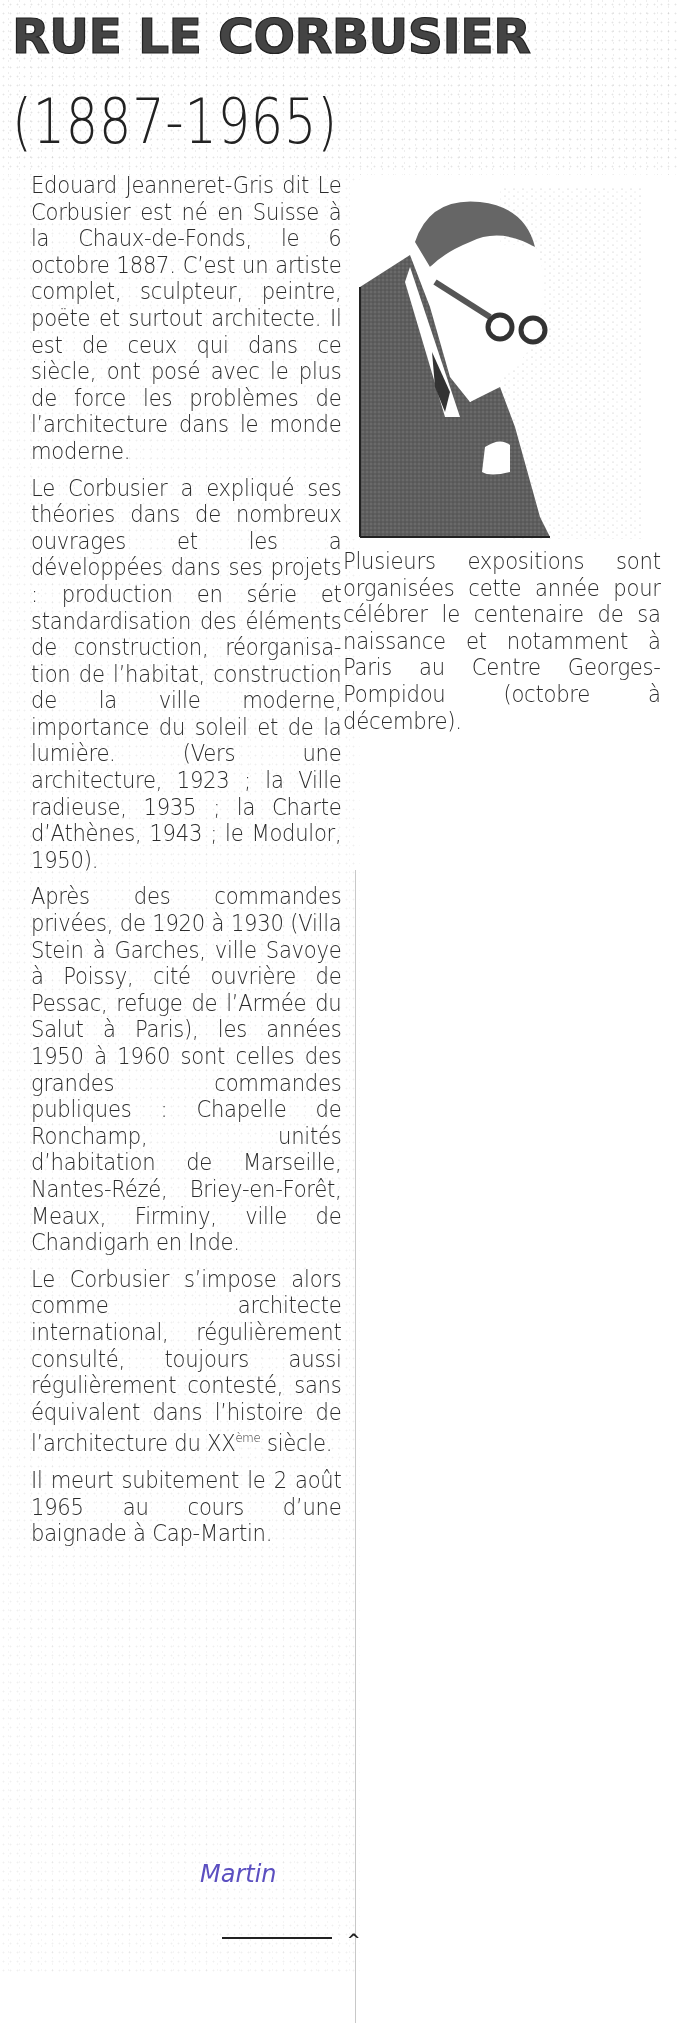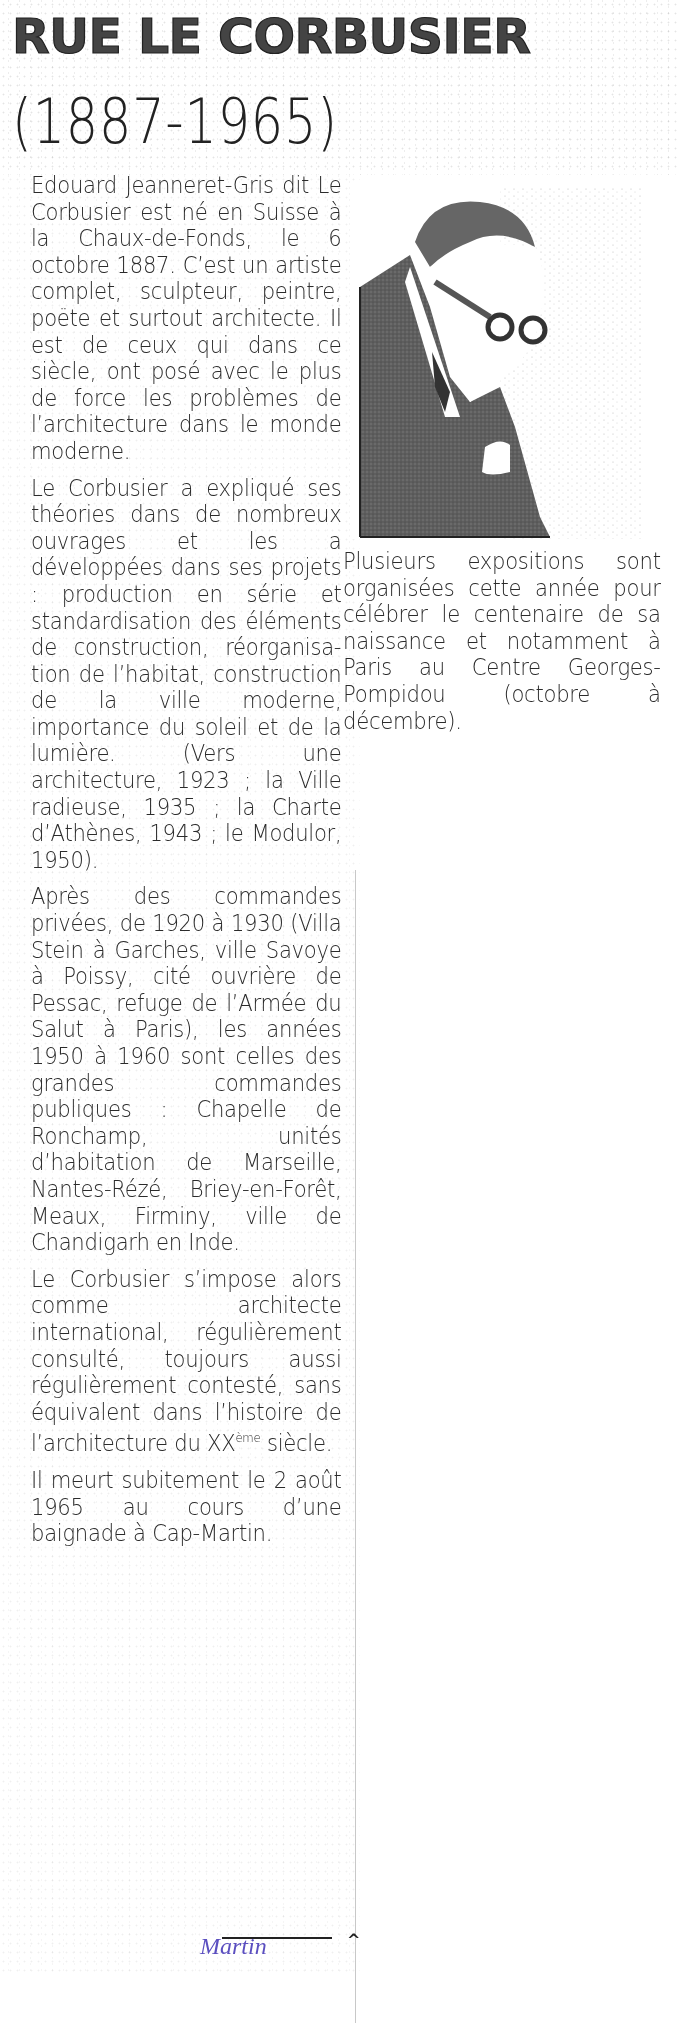--- a/index.html
+++ b/index.html
@@ -52,21 +52,21 @@
     position: absolute; left: 355px; top: 870px; width: 1px; height: 1153px;
     background: #c8c8c8;
   }
   .caret {
     position: absolute; left: 347px; top: 1930px; font-size: 16px; font-weight: bold; color: #222;
   }
   .hand {
     position: absolute; font-family: "DejaVu Sans", sans-serif; color: #5b4fc0;
     font-weight: 300; pointer-events: none;
   }
-  .hand2 { left: 200px; top: 1933px; font-size: 24px; font-style: italic; font-family: Liberation Serif, serif; }
+  .hand2 { left: 200px; top: 1860px; font-size: 24px; font-style: italic; }
   .strike { position: absolute; left: 222px; top: 1937px; width: 110px; height: 2px; background: #222; }
 </style>
 </head>
 <body>
 
 <div class="speckle" style="left:0;top:0;width:678px;height:175px;opacity:0.6;"></div>
 <div class="speckle" style="left:0;top:175px;width:360px;height:1800px;opacity:0.35;"></div>
 
 <h1 class="title">RUE LE CORBUSIER</h1>
 <div class="dates">(1887-1965)</div>

